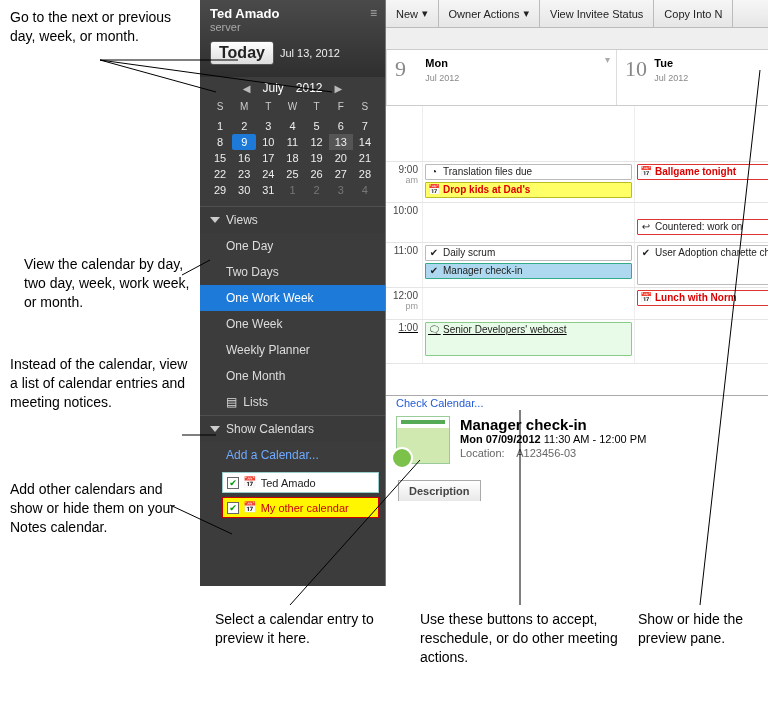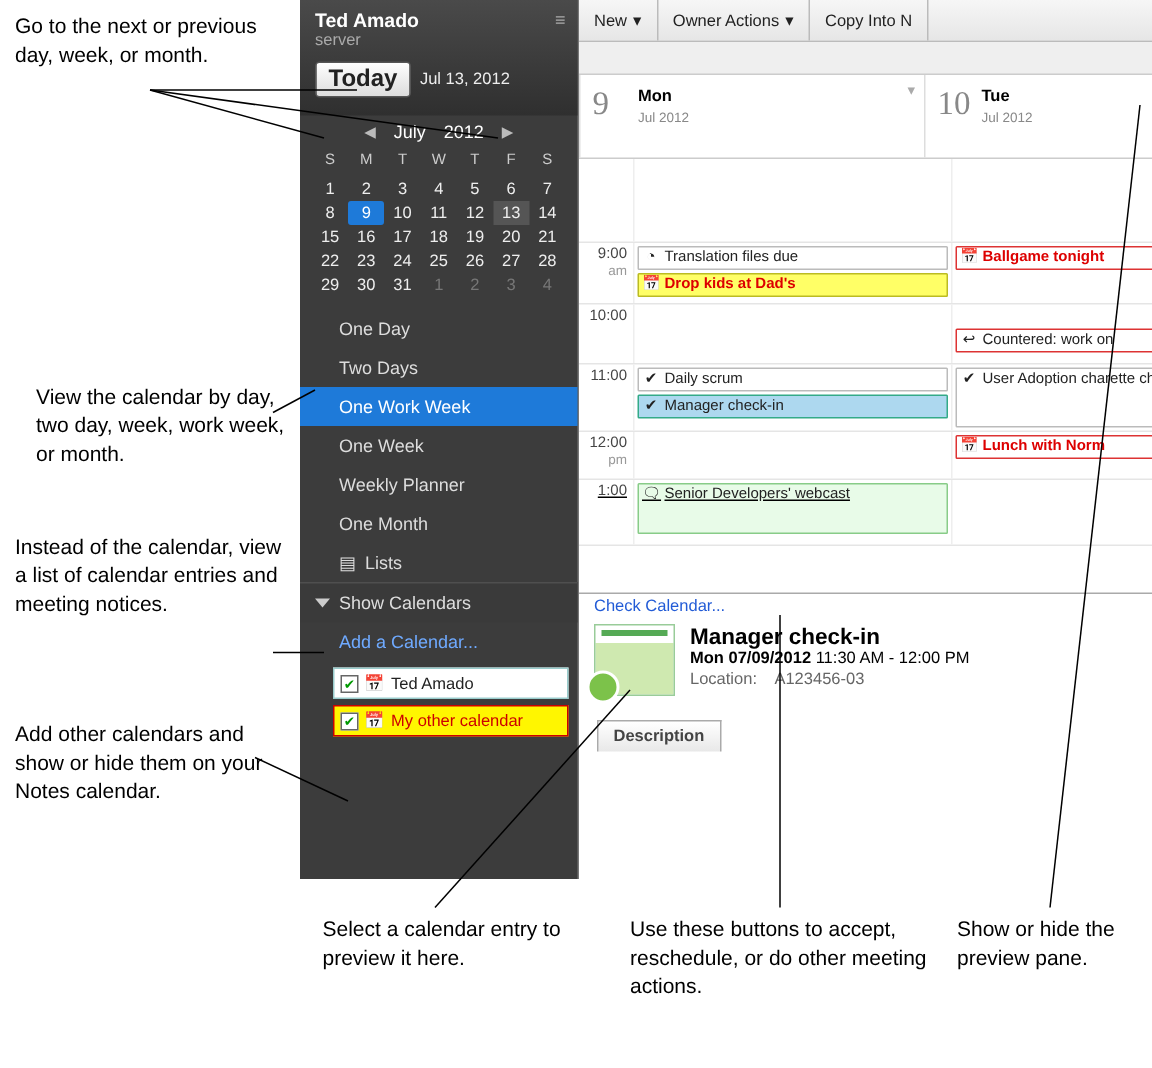--- a/index.html
+++ b/index.html
@@ -203,20 +203,24 @@
         <div class="mc-day">29</div>
         <div class="mc-day">30</div>
         <div class="mc-day">31</div>
         <div class="mc-day dim">1</div>
         <div class="mc-day dim">2</div>
         <div class="mc-day dim">3</div>
         <div class="mc-day dim">4</div>
       </div>
   </div>
 
+  <div class="section-head">
+    <span class="caret"></span>
+    <span>Views</span>
+  </div>
   <div class="section-body" id="views-list">
       <div class="item">One Day</div>
       <div class="item">Two Days</div>
       <div class="item selected">One Work Week</div>
       <div class="item">One Week</div>
       <div class="item">Weekly Planner</div>
       <div class="item">One Month</div>
       <div class="item lists-item">
         <span>▤</span>
         <span>Lists</span>
@@ -244,20 +248,23 @@
 
 <div class="main">
   <div class="toolbar">
     <div class="tb-btn">
         <span>New</span>
         <span>▾</span>
       </div>
     <div class="tb-btn">
         <span>Owner Actions</span>
         <span>▾</span>
+      </div>
+    <div class="tb-btn">
+        <span>View Invitee Status</span>
       </div>
     <div class="tb-btn">
         <span>Copy Into N</span>
       </div>
   </div>
   <div class="subbar">
     <span class="subbar-arrow">◀</span>
   </div>
   <div class="dayheads">
     <div class="daycol">

